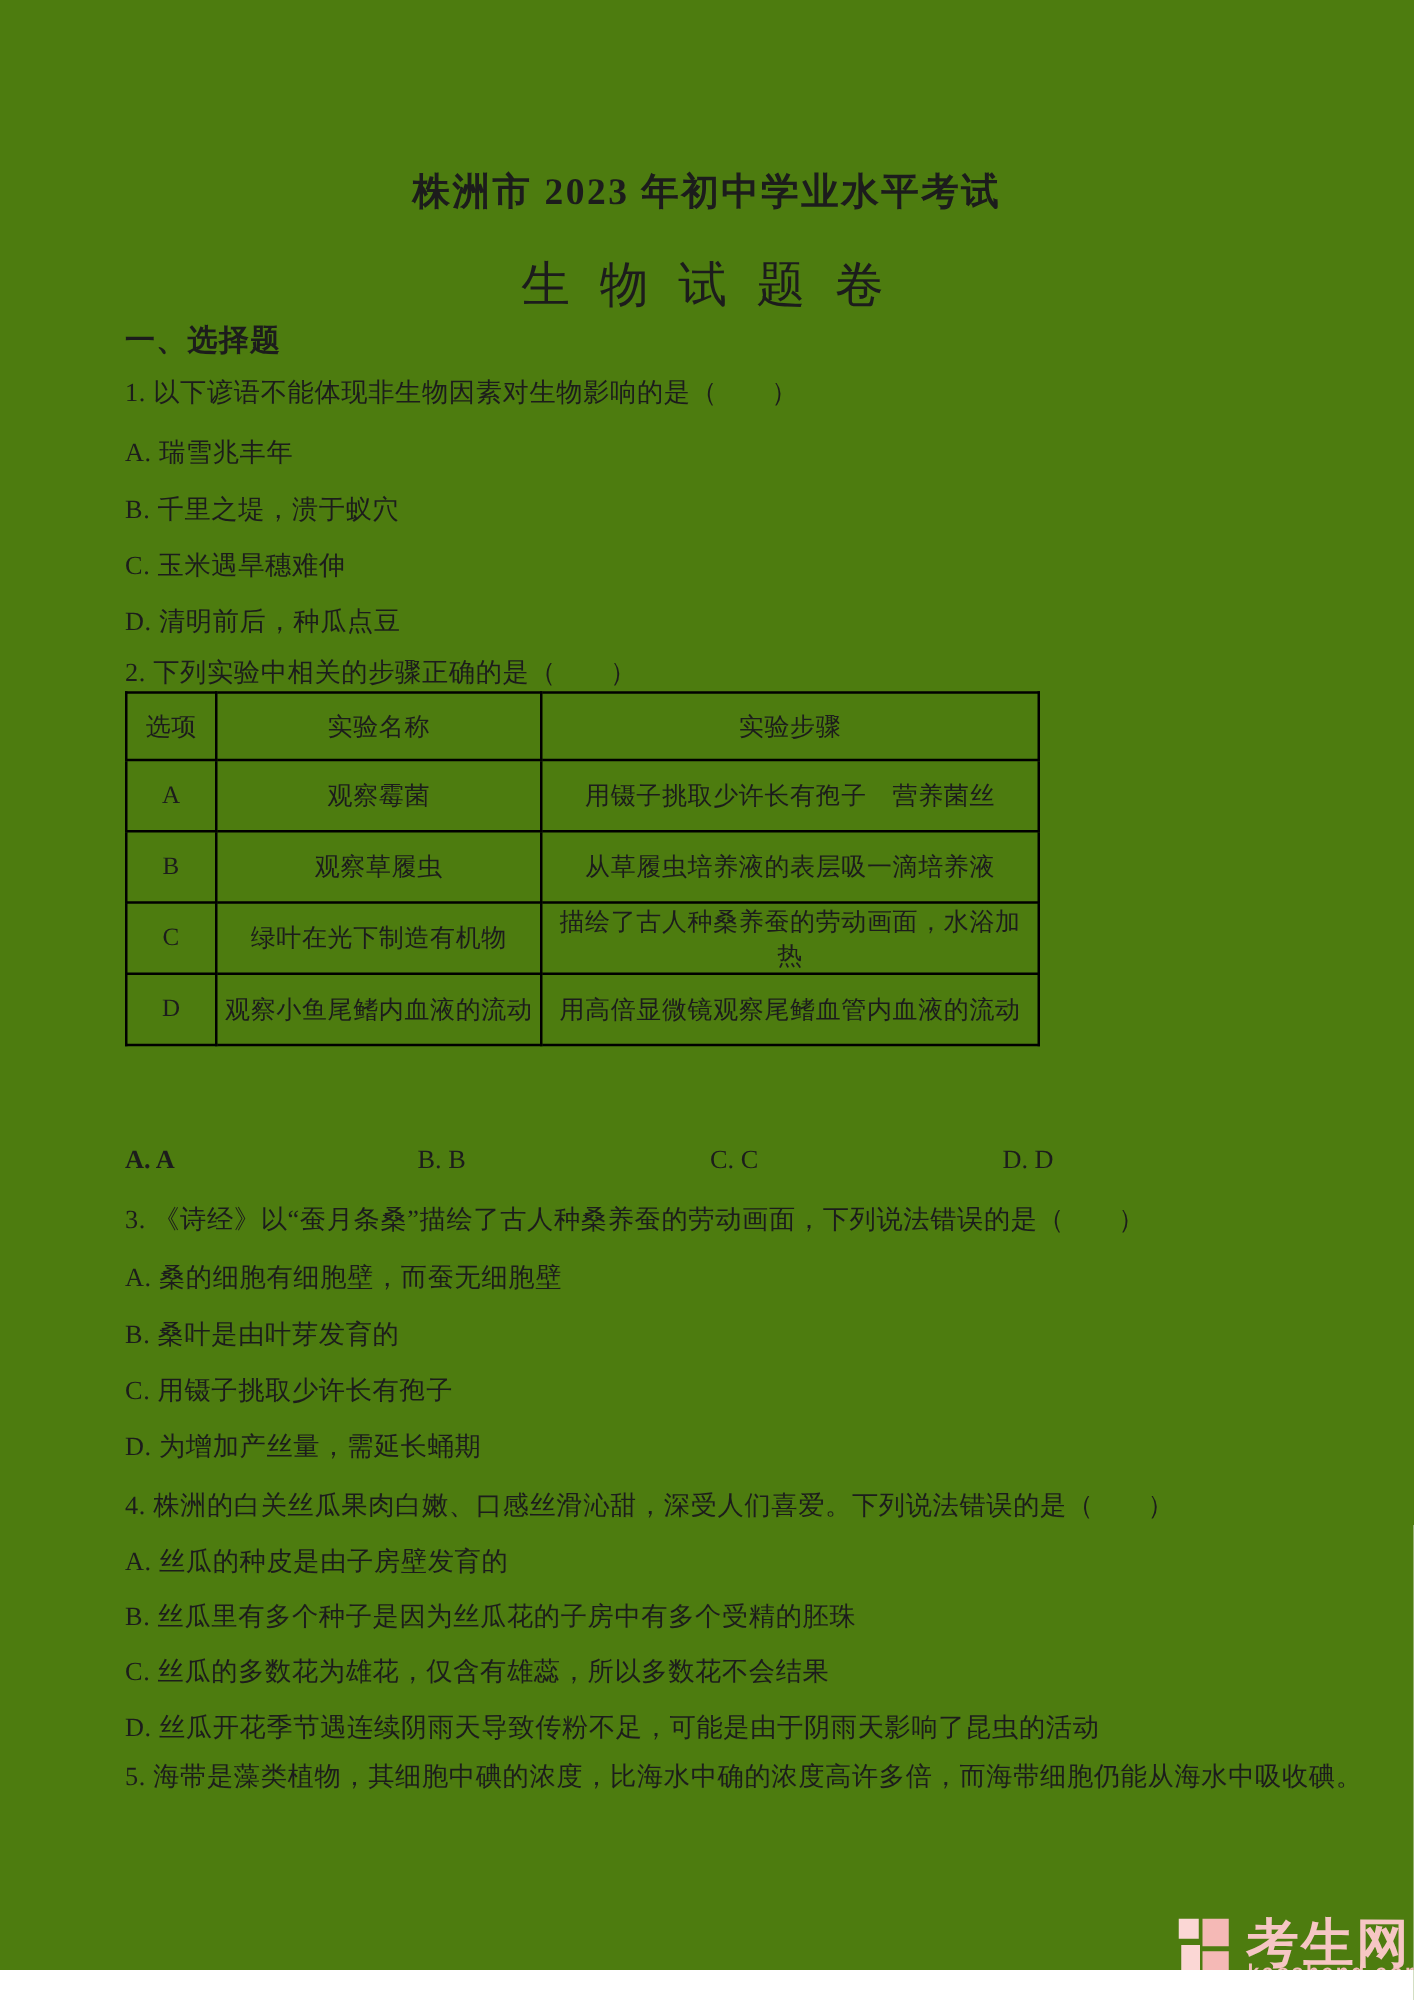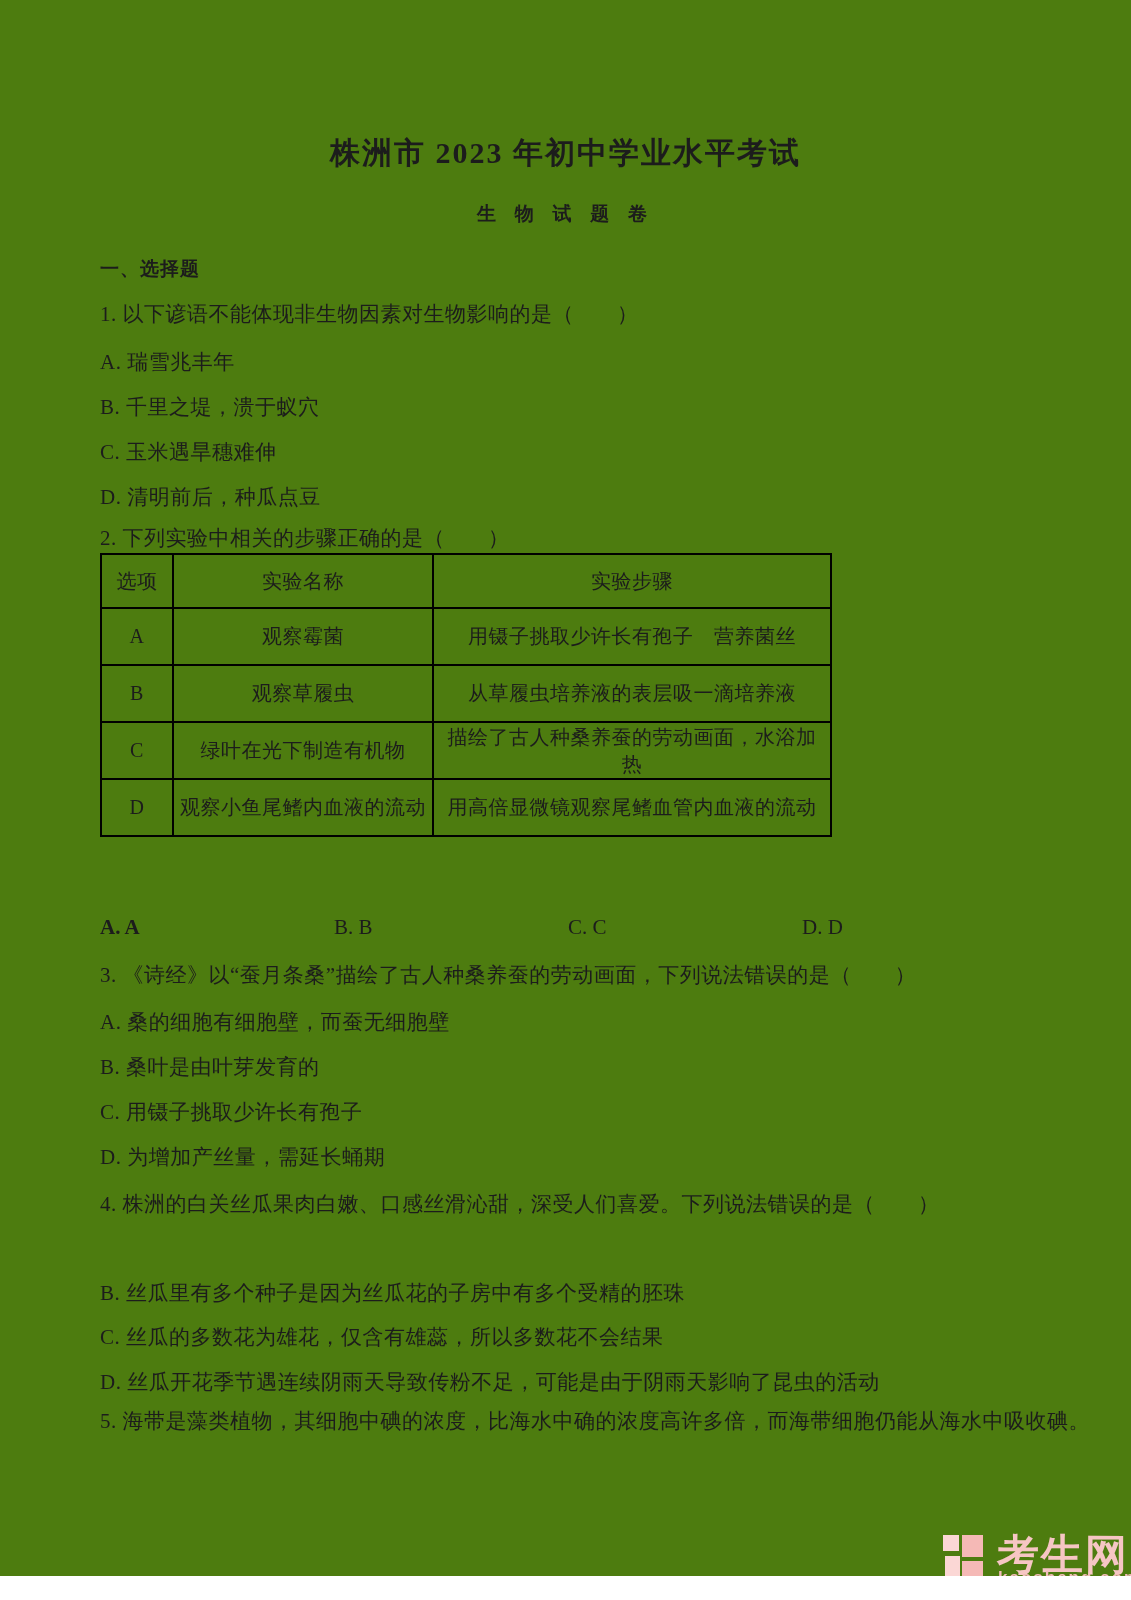--- a/index.html
+++ b/index.html
@@ -6,23 +6,23 @@
   .page{
     position:relative;
     width:1131px;height:1576px;
     background:#4d7c0f;
     font-family:"Liberation Serif","DejaVu Serif",serif;
     color:#1c1c1c;
     overflow:hidden;
   }
   .center{position:absolute;left:0;width:1131px;text-align:center;}
   .title{top:133px;font-size:30px;font-weight:bold;letter-spacing:2px;}
-  .subtitle{top:201px;font-size:19px;font-weight:bold;letter-spacing:7px;}
+  .subtitle{top:201px;font-size:39px;font-weight:normal;letter-spacing:7px;}
   .line{position:absolute;left:100px;font-size:21px;letter-spacing:0.5px;white-space:nowrap;}
-  .section-heading{font-size:19px;font-weight:bold;letter-spacing:1px;}
+  .section-heading{font-size:24px;font-weight:bold;letter-spacing:1px;}
   .qtable{
     position:absolute;left:100px;top:553px;
     border-collapse:collapse;table-layout:fixed;
     font-size:20px;
   }
   .qtable td,.qtable th{
     border:2px solid #000;
     text-align:center;vertical-align:middle;
     font-weight:normal;letter-spacing:0.5px;
     padding:0 4px;
@@ -108,20 +108,21 @@
     <span class="ans3">D. D</span>
   </div>
 
   <div class="line" style="top:961px">3. 《诗经》以“蚕月条桑”描绘了古人种桑养蚕的劳动画面，下列说法错误的是（　　）</div>
   <div class="line" style="top:1008px">A. 桑的细胞有细胞壁，而蚕无细胞壁</div>
   <div class="line" style="top:1053px">B. 桑叶是由叶芽发育的</div>
   <div class="line" style="top:1098px">C. 用镊子挑取少许长有孢子</div>
   <div class="line" style="top:1143px">D. 为增加产丝量，需延长蛹期</div>
 
   <div class="line" style="top:1190px">4. 株洲的白关丝瓜果肉白嫩、口感丝滑沁甜，深受人们喜爱。下列说法错误的是（　　）</div>
+  <div class="line" style="top:1235px">A. 丝瓜的种皮是由子房壁发育的</div>
   <div class="line" style="top:1279px">B. 丝瓜里有多个种子是因为丝瓜花的子房中有多个受精的胚珠</div>
   <div class="line" style="top:1323px">C. 丝瓜的多数花为雄花，仅含有雄蕊，所以多数花不会结果</div>
   <div class="line" style="top:1368px">D. 丝瓜开花季节遇连续阴雨天导致传粉不足，可能是由于阴雨天影响了昆虫的活动</div>
 
   <div class="line" style="top:1407px">5. 海带是藻类植物，其细胞中碘的浓度，比海水中确的浓度高许多倍，而海带细胞仍能从海水中吸收碘。</div>
 
   <div>
     <span class="wm wm-block wm-logo-a"></span>
     <span class="wm wm-block wm-logo-b"></span>
     <span class="wm wm-block wm-logo-c"></span>

